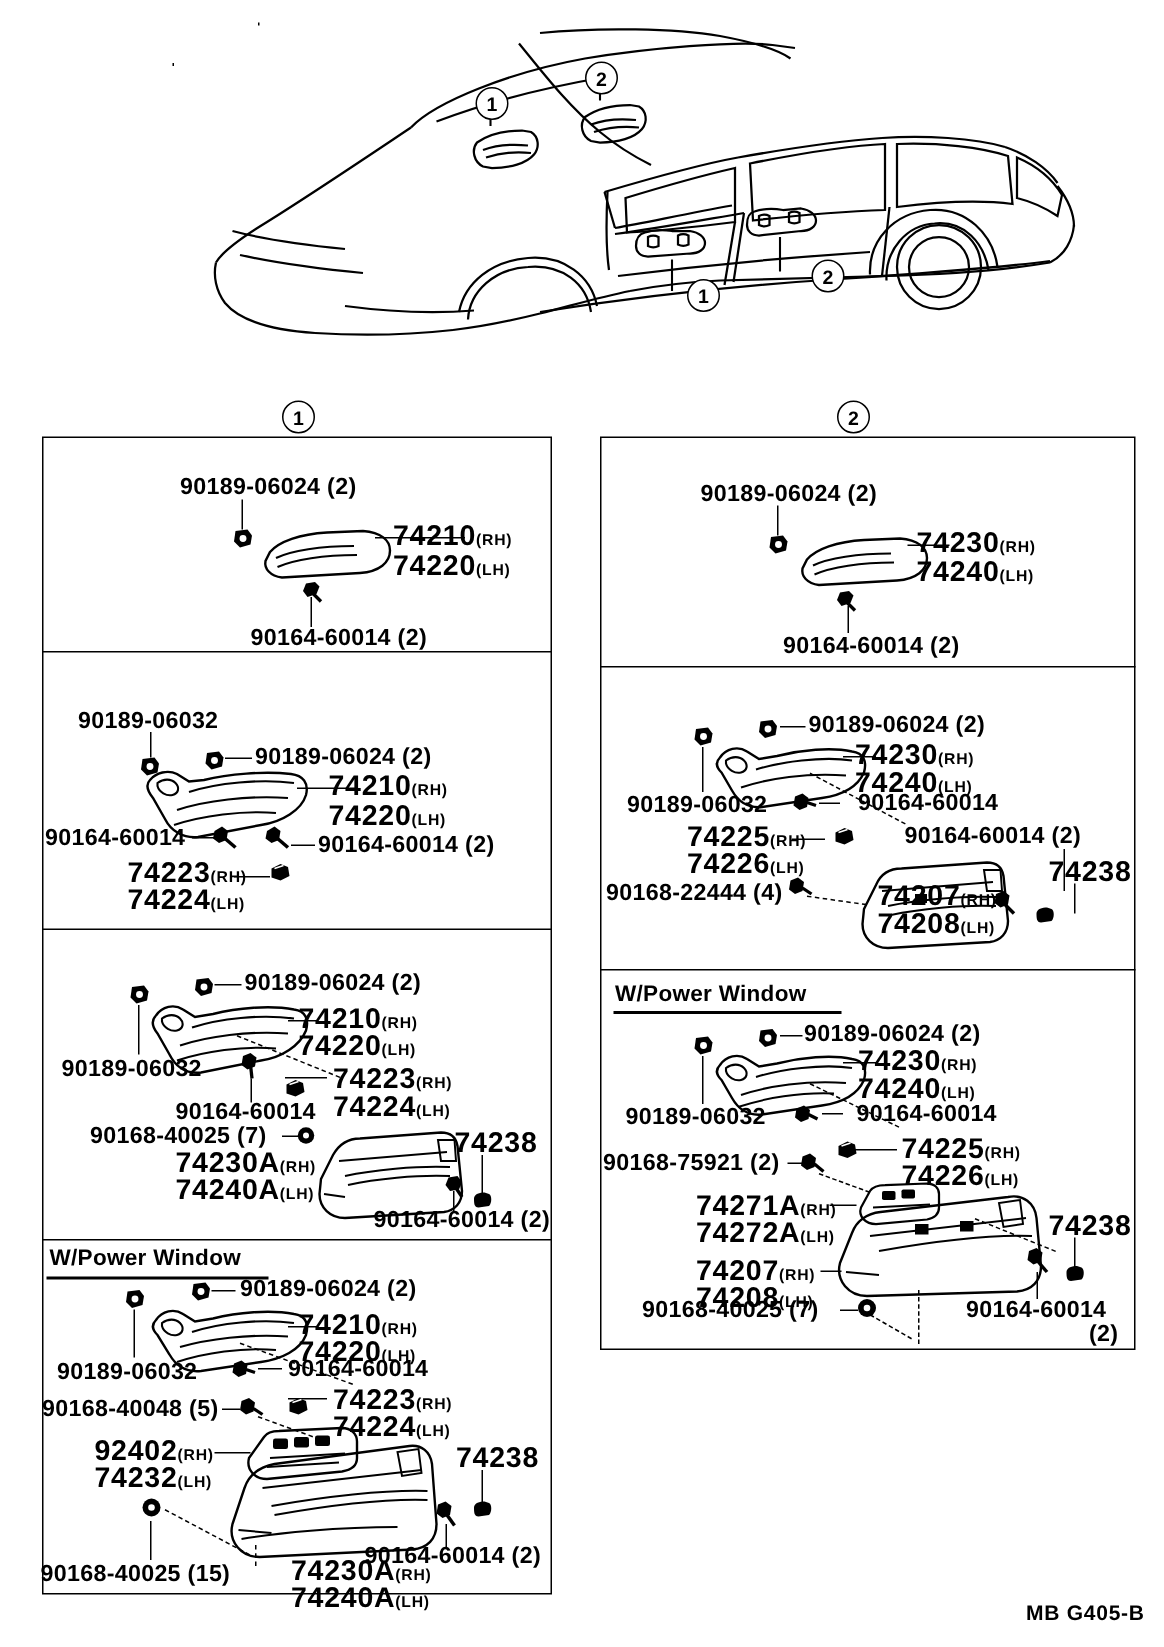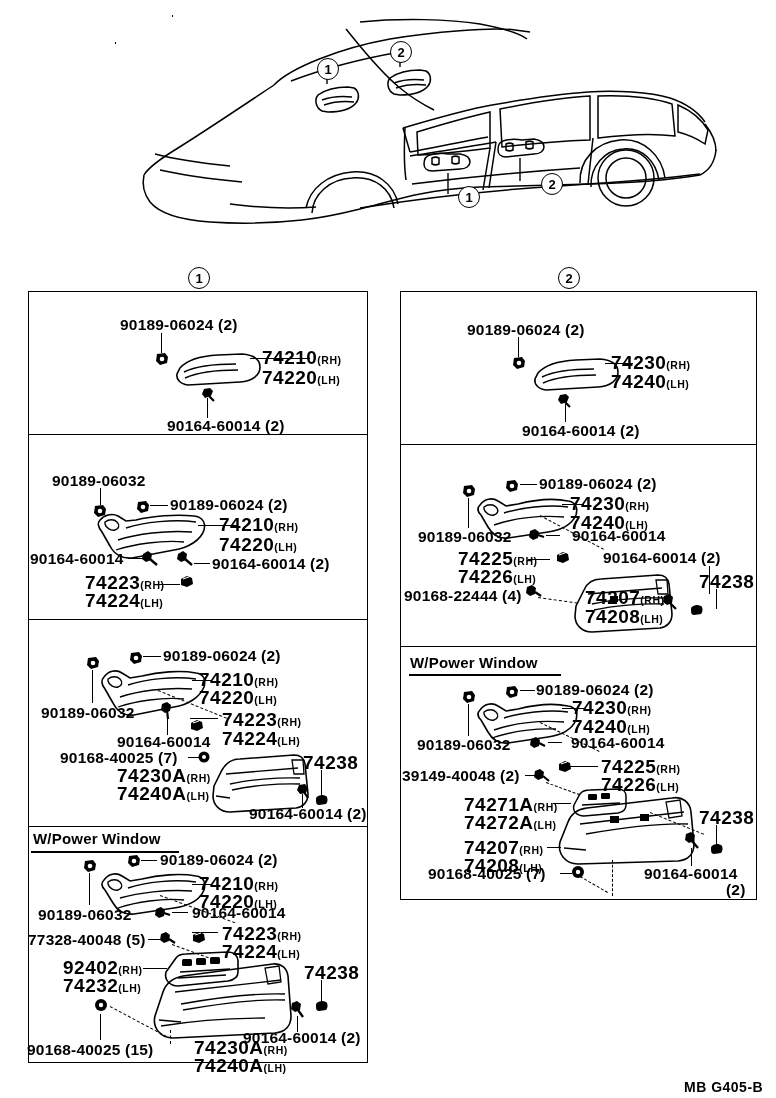--- a/index.html
+++ b/index.html
@@ -12,21 +12,21 @@
 
   
   .lbl{
     position:absolute;white-space:nowrap;font-weight:bold;
     letter-spacing:.2px;line-height:1;
   }
   .pn    {font-size:15.5px;}          
   .bign  {font-size:19px;letter-spacing:.5px;}   
   .sub-inline{font-size:10.5px;font-weight:bold;vertical-align:baseline;}
   .hdr   {font-size:15px;font-weight:bold;}
-  .code  {font-size:14px;font-weight:bold;letter-spacing:.5px;margin-top:12px;}
+  .code  {font-size:14px;font-weight:bold;letter-spacing:.5px;}
 
   
   .frame{position:absolute;border:1.6px solid #000;box-sizing:border-box;}
   .hsep {position:absolute;border-top:1.6px solid #000;}
   .underline{position:absolute;border-top:2px solid #000;}
 
   
   .circnum{
     position:absolute;width:20px;height:20px;border:1.6px solid #000;
     border-radius:50%;font-size:13px;font-weight:bold;
@@ -329,21 +329,21 @@
   <div class="dash" style="left:160px;top:895px;width:80px;transform:rotate(20deg);"></div>
 
   <div class="lbl bign" style="left:222px;top:924px;"><span>74223</span><span class="sub-inline">(RH)</span></div>
   <div class="lbl bign" style="left:222px;top:942px;"><span>74224</span><span class="sub-inline">(LH)</span></div>
   <div class="ln" style="left:192px;top:932px;width:26px;"></div>
   <svg class="nut" style="left:190px;top:930px;" width="20" height="16">
     <path d="M3,5 L9,2 L14,4 L15,10 L9,13 L3,11 Z" fill="#000"></path>
     <path d="M5,5 L11,3" stroke="#fff" stroke-width="1"></path>
   </svg>
 
-  <div class="lbl pn" style="left:28px;top:932px;">77328-40048 (5)</div>
+  <div class="lbl pn" style="left:28px;top:932px;">90168-40048 (5)</div>
   <div class="ln" style="left:148px;top:939px;width:12px;"></div>
   <svg class="nut" style="left:157px;top:930px;" width="20" height="18">
     <path d="M4,4 L9,2 L13,5 L12,11 L7,13 L3,10 Z" fill="#000"></path>
     <path d="M12,9 L18,13" stroke="#000" stroke-width="2.2"></path>
   </svg>
   <div class="dash" style="left:172px;top:944px;width:44px;transform:rotate(20deg);"></div>
 
   <svg style="position:absolute;left:158px;top:950px;" width="90" height="42">
     <path d="M8,22 L18,8 C20,5 24,4 28,4 L70,2 C76,2 80,6 80,11 L80,22 C80,27 76,30 70,31 L20,36 C12,36 6,30 8,22 Z" fill="none" stroke="#000" stroke-width="1.6"></path>
     <rect x="24" y="9" width="10" height="7" rx="1.5" fill="#000"></rect>
@@ -524,21 +524,21 @@
   <div class="dash" style="left:540px;top:722px;width:66px;transform:rotate(26deg);"></div>
 
   <div class="lbl bign" style="left:601px;top:757px;"><span>74225</span><span class="sub-inline">(RH)</span></div>
   <div class="lbl bign" style="left:601px;top:775px;"><span>74226</span><span class="sub-inline">(LH)</span></div>
   <div class="ln" style="left:570px;top:766px;width:28px;"></div>
   <svg class="nut" style="left:556px;top:759px;" width="20" height="16">
     <path d="M3,5 L9,2 L14,4 L15,10 L9,13 L3,11 Z" fill="#000"></path>
     <path d="M5,5 L11,3" stroke="#fff" stroke-width="1"></path>
   </svg>
 
-  <div class="lbl pn" style="left:402px;top:768px;">39149-40048 (2)</div>
+  <div class="lbl pn" style="left:402px;top:768px;">90168-75921 (2)</div>
   <div class="ln" style="left:525px;top:775px;width:10px;"></div>
   <svg class="nut" style="left:531px;top:767px;" width="20" height="18">
     <path d="M4,4 L9,2 L13,5 L12,11 L7,13 L3,10 Z" fill="#000"></path>
     <path d="M12,9 L18,14" stroke="#000" stroke-width="2.2"></path>
   </svg>
   <div class="dash" style="left:546px;top:782px;width:36px;transform:rotate(20deg);"></div>
 
   <svg style="position:absolute;left:568px;top:787px;" width="66px" height="32">
     <path d="M6,18 L12,7 C14,4 18,3 22,3 L50,2 C55,2 58,5 58,9 L58,18 C58,22 55,25 50,26 L16,29 C9,29 4,24 6,18 Z" fill="none" stroke="#000" stroke-width="1.5"></path>
     <rect x="20" y="7" width="9" height="6" rx="1.2" fill="#000"></rect>

